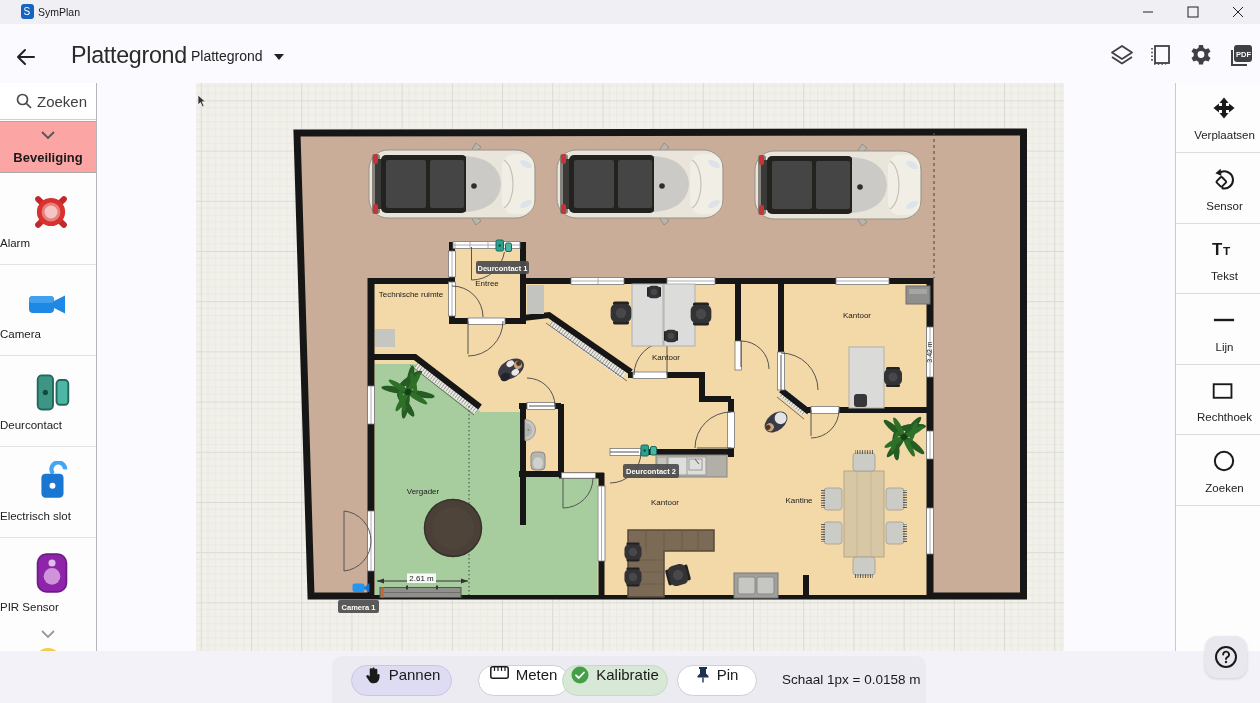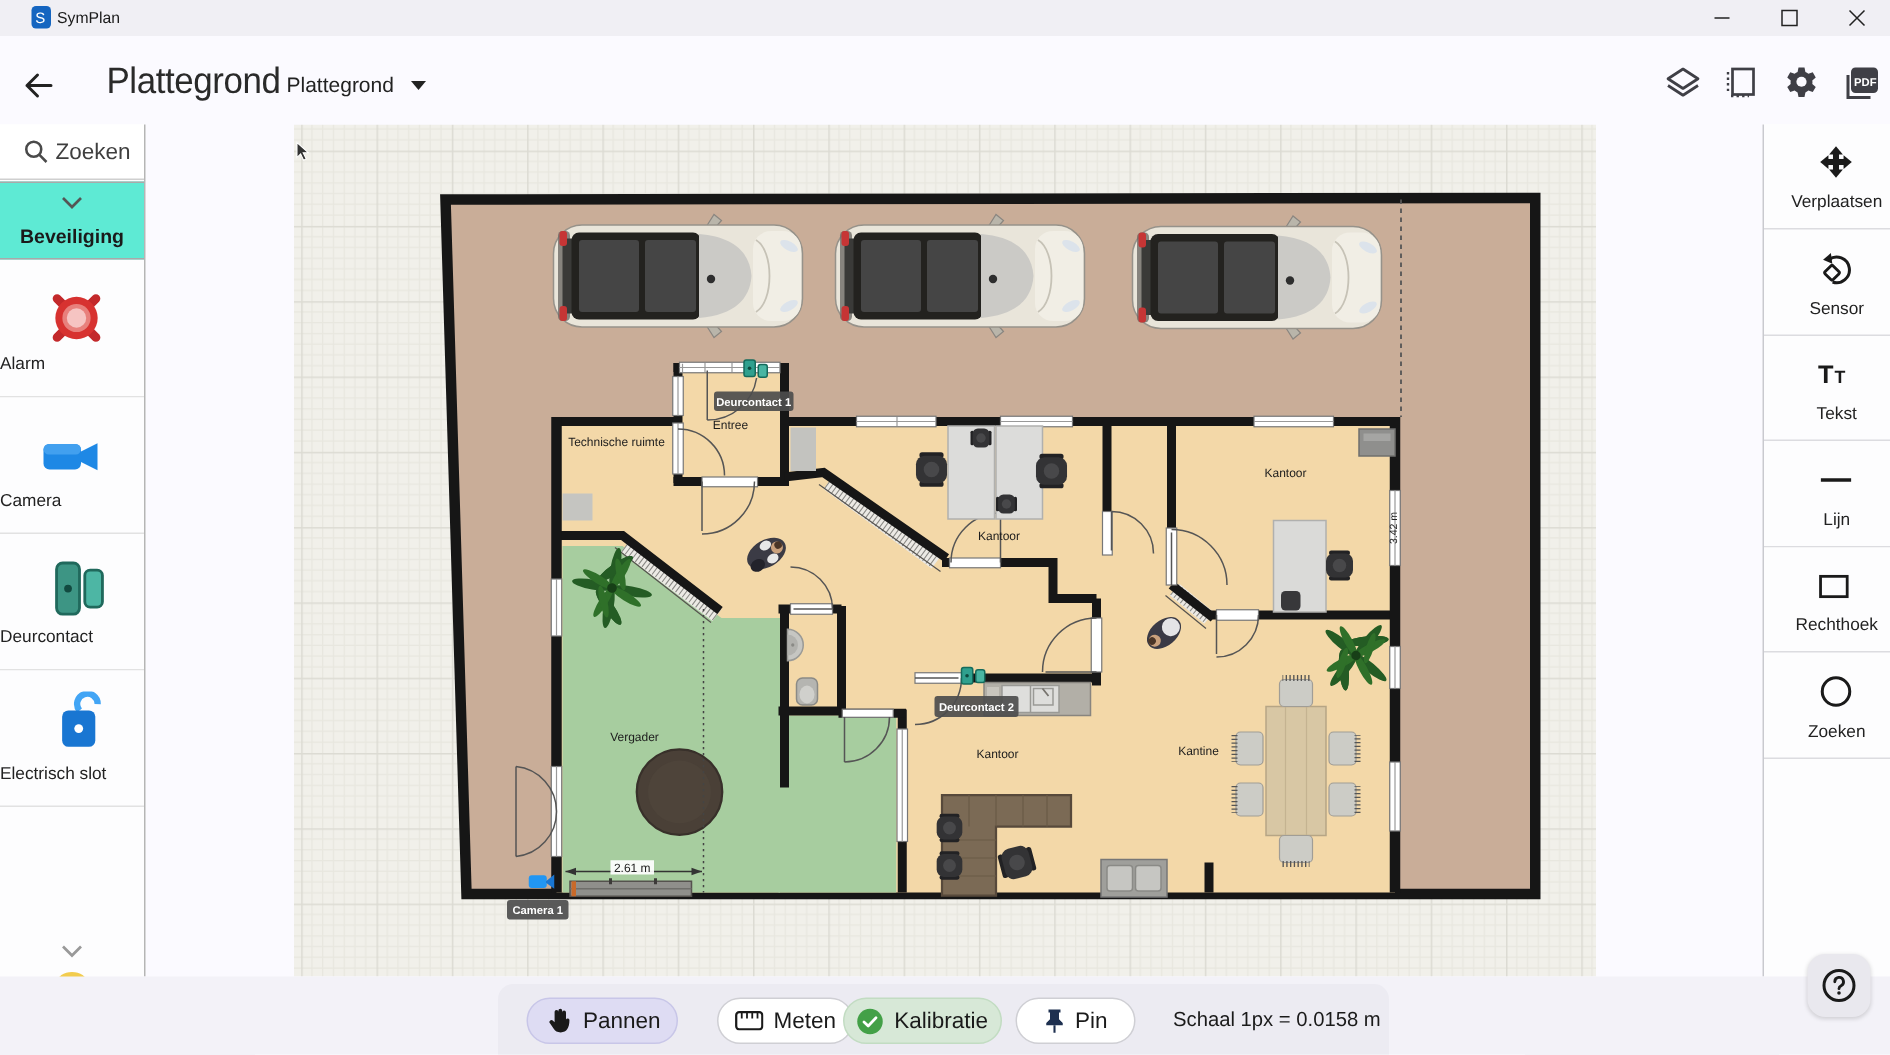--- a/index.html
+++ b/index.html
@@ -7,32 +7,32 @@
   .abs { position:absolute; }
   #titlebar { position:absolute; left:0; top:0; width:1260px; height:24px; background:#f0eff4; }
   #titlebar .logo { position:absolute; left:21px; top:4px; width:13px; height:15px; background:#1565c0; border-radius:3px; }
   #titlebar .appname { position:absolute; left:38px; top:6px; font-size:10.5px; color:#1a1a1a; }
   #topbar { position:absolute; left:0; top:24px; width:1260px; height:59px; background:#fbfaff; }
   #h1 { position:absolute; left:71px; top:41px; font-size:24.5px; font-weight:400; color:#2a2a2a; letter-spacing:-0.3px; transform:scaleX(0.95); transform-origin:0 0; white-space:nowrap; }
   #dd { position:absolute; left:191px; top:48px; font-size:14px; color:#222; white-space:nowrap; }
   #leftbar { position:absolute; left:0; top:83px; width:97px; height:568px; background:#fdfdfe; border-right:1px solid #b5b5b5; }
   #searchrow { position:absolute; left:0; top:0; width:96px; height:37px; border-bottom:1px solid #cfcfcf; background:#fff;padding-left:21px; }
   #searchrow span { position:absolute; left:37px; top:10px; font-size:15px; color:#3f3f3f; }
-  #bevheader { position:absolute; left:0; top:38px; width:96px; height:52px; background:#5eead4; border-top:1px solid #a9a9a9; border-bottom:1px solid #a9a9a9; }
+  #bevheader { position:absolute; left:0; top:38px; width:96px; height:52px; background:#fca5a5; border-top:1px solid #a9a9a9; border-bottom:1px solid #a9a9a9; }
   #bevheader .t { position:absolute; width:96px; text-align:center; top:28px; font-size:13px; font-weight:bold; color:#1a1a1a; }
   .litem { position:absolute; left:0; width:96px; height:91px; border-bottom:1px solid #e2e2e2; background:#fdfdfe; }
   .litem .lbl { position:absolute; width:96px; text-align:left; top:63px; font-size:11.5px; color:#222; }
   .licon { position:absolute; left:28px; top:16px; width:40px; height:40px; }
   #rightbar { position:absolute; left:1163px; top:83px; width:97px; height:568px; background:#fdfdfe; border-left:1px solid #c9c9cf;margin-left:12px; }
   .ritem { position:absolute; left:0; width:97px; height:70px; border-bottom:1px solid #dcdce0; background:#fdfdfe; }
   .ritem .lbl { position:absolute; width:97px; text-align:center; top:46px; font-size:11.5px; color:#222; }
   .ricon { position:absolute; left:38px; top:14px; width:22px; height:22px; }
   #botstrip { position:absolute; left:0; top:651px; width:1260px; height:52px; background:#f3f2f8; }
   #bottoolbar { position:absolute; left:332px; top:656px; width:594px; height:47px; background:#ecebf2; border-radius:10px 10px 0 0; }
-  .bbtn { position:absolute; top:9px; height:31px; border-radius:16px; font-size:15px; color:#1a1a1a; display:flex; align-items:center; justify-content:center; gap:7px; }
+  .bbtn { position:absolute; top:9px; height:31px; border-radius:16px; font-size:15px; color:#1a1a1a; display:flex; justify-content:center; gap:7px; }
   #schaal { position:absolute; left:450px; top:0; width:175px; height:47px; display:flex; align-items:center; font-size:13.5px; color:#1a1a1a; white-space:nowrap; }
   #helpbtn { position:absolute; left:1205px; top:636px; width:42px; height:42px; border-radius:12px; background:#e9e8ee; box-shadow:0 1px 3px rgba(0,0,0,0.15); }
   #canvas { position:absolute; left:196px; top:83px; width:868px; height:568px; }
 </style>
 </head>
 <body>
 <div id="topbar"></div>
 <div id="titlebar">
   <div class="logo"><svg width="13" height="15" viewBox="0 0 13 15">
         <text x="2.5" y="11" font-size="10" fill="#fff" font-family="Liberation Sans">S</text>
@@ -114,20 +114,28 @@
     </svg>
     <div class="lbl">Deurcontact</div>
   </div>
   <div class="litem" style="top:364px">
     <svg class="licon" style="left:33px;top:14px" width="30" height="38" viewBox="0 0 30 38">
       <path d="M15,12 a6.5,6.5 0 1 1 11.5,-4" fill="none" stroke="#42a5f5" stroke-width="4"></path>
       <rect x="4" y="12" width="21" height="23" rx="4" fill="#1976d2"></rect>
       <circle cx="14.5" cy="23.5" r="2.8" fill="#fff"></circle>
     </svg>
     <div class="lbl">Electrisch slot</div>
+  </div>
+  <div class="litem" style="top:455px; border-bottom:none">
+    <svg class="licon" style="left:32px;top:15px" width="32" height="36" viewBox="0 0 32 36">
+      <rect x="3" y="1" width="26" height="34" rx="8" fill="#8e24aa" stroke="#6d1b84" stroke-width="1.5"></rect>
+      <circle cx="16" cy="21" r="7.5" fill="#ce93d8"></circle>
+      <circle cx="16" cy="9" r="3.2" fill="#e1bee7"></circle>
+    </svg>
+    <div class="lbl">PIR Sensor</div>
   </div>
   <svg style="position:absolute;left:40px;top:546px" width="16" height="10" viewBox="0 0 16 10">
       <path d="M2,2 L8,8 L14,2" fill="none" stroke="#999" stroke-width="1.8"></path>
     </svg>
   <svg style="position:absolute;left:36px;top:564px" width="24" height="6" viewBox="0 0 24 6">
       <ellipse cx="12" cy="8" rx="10" ry="7" fill="#f2cc4e"></ellipse>
       <ellipse cx="12" cy="9" rx="6" ry="4" fill="#f9e18a"></ellipse>
     </svg>
 </div>
 <div id="rightbar">

